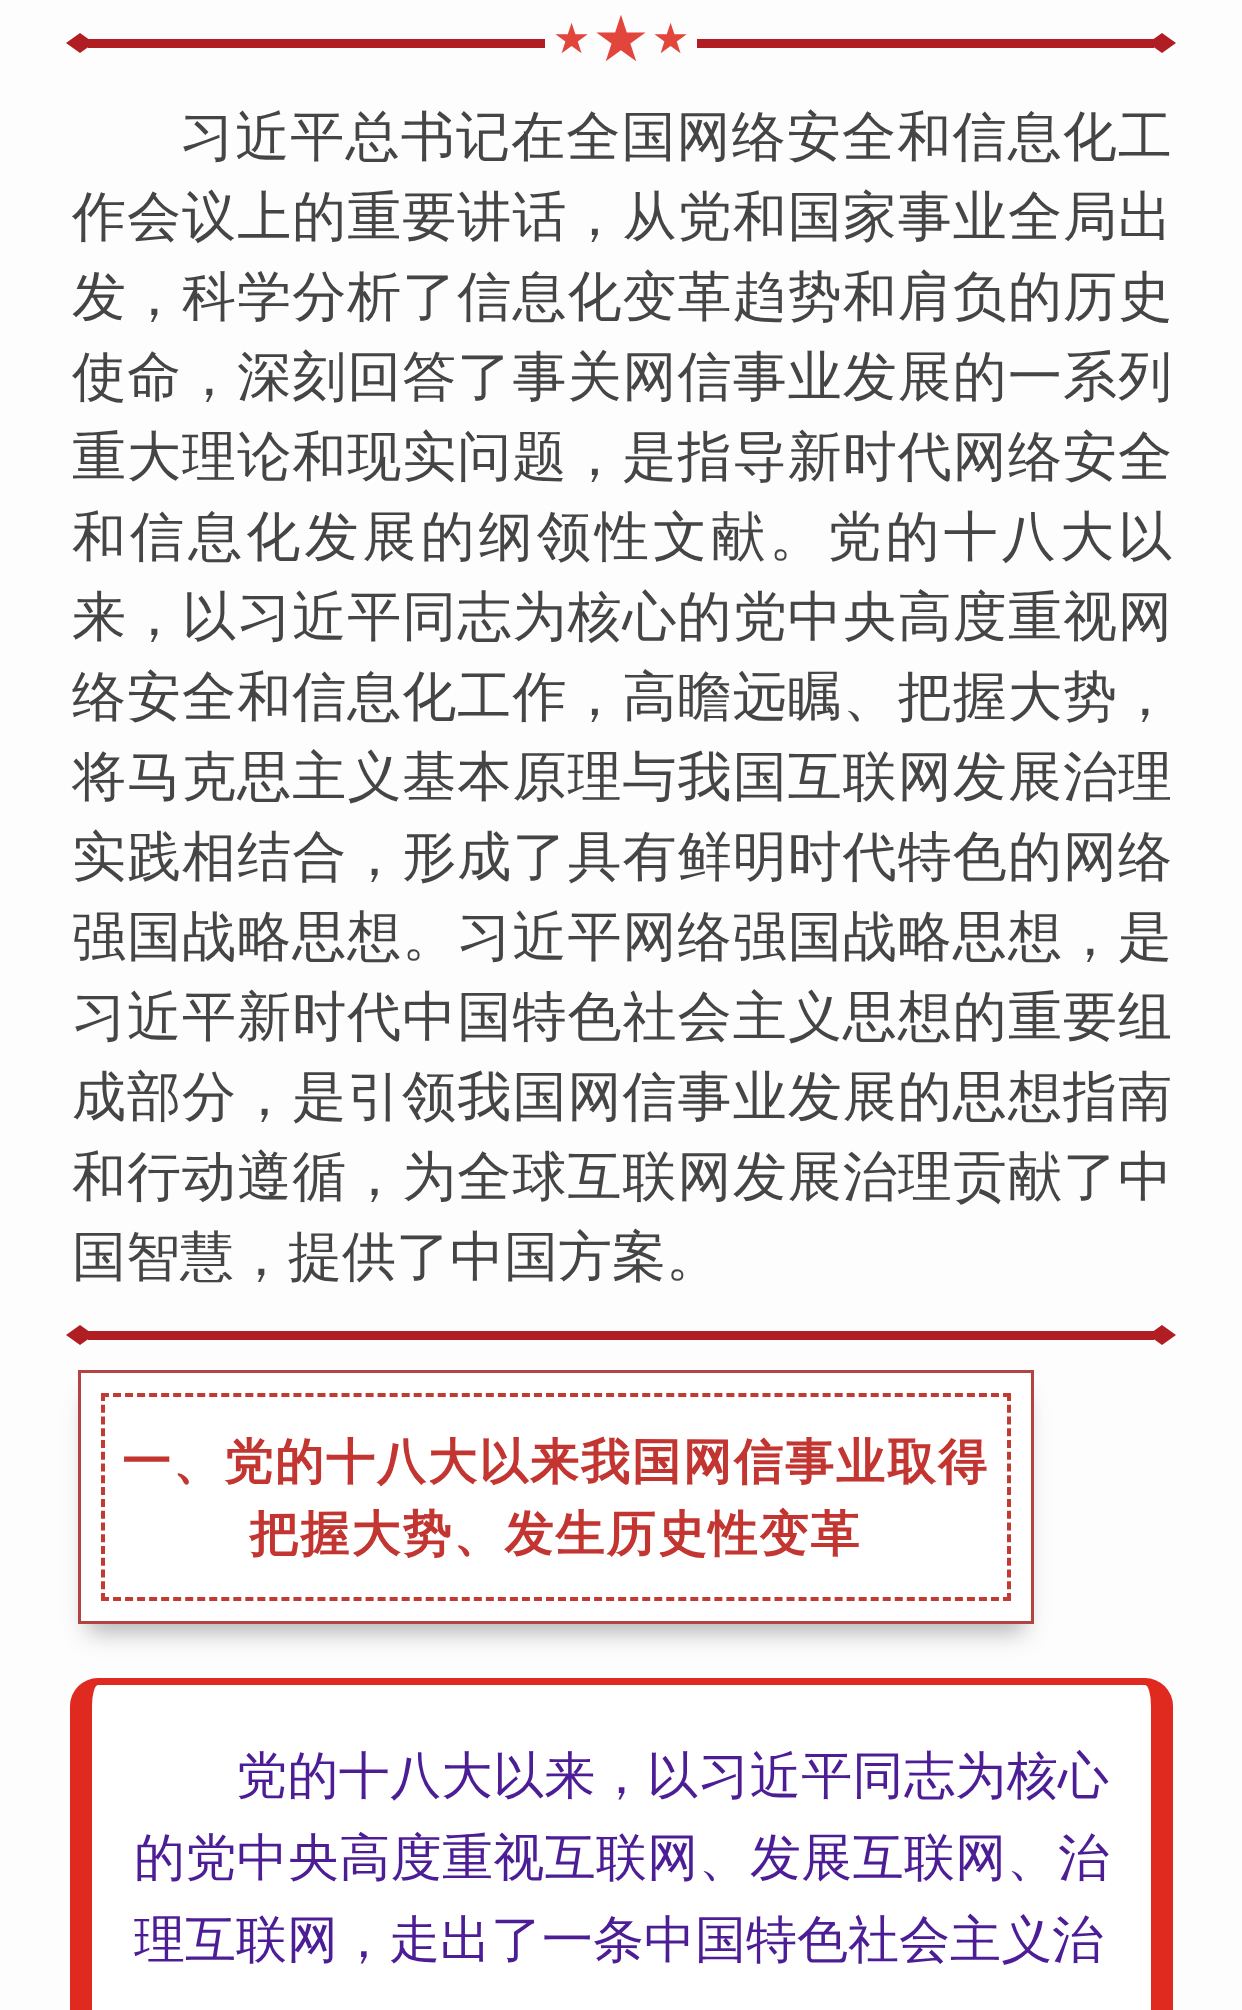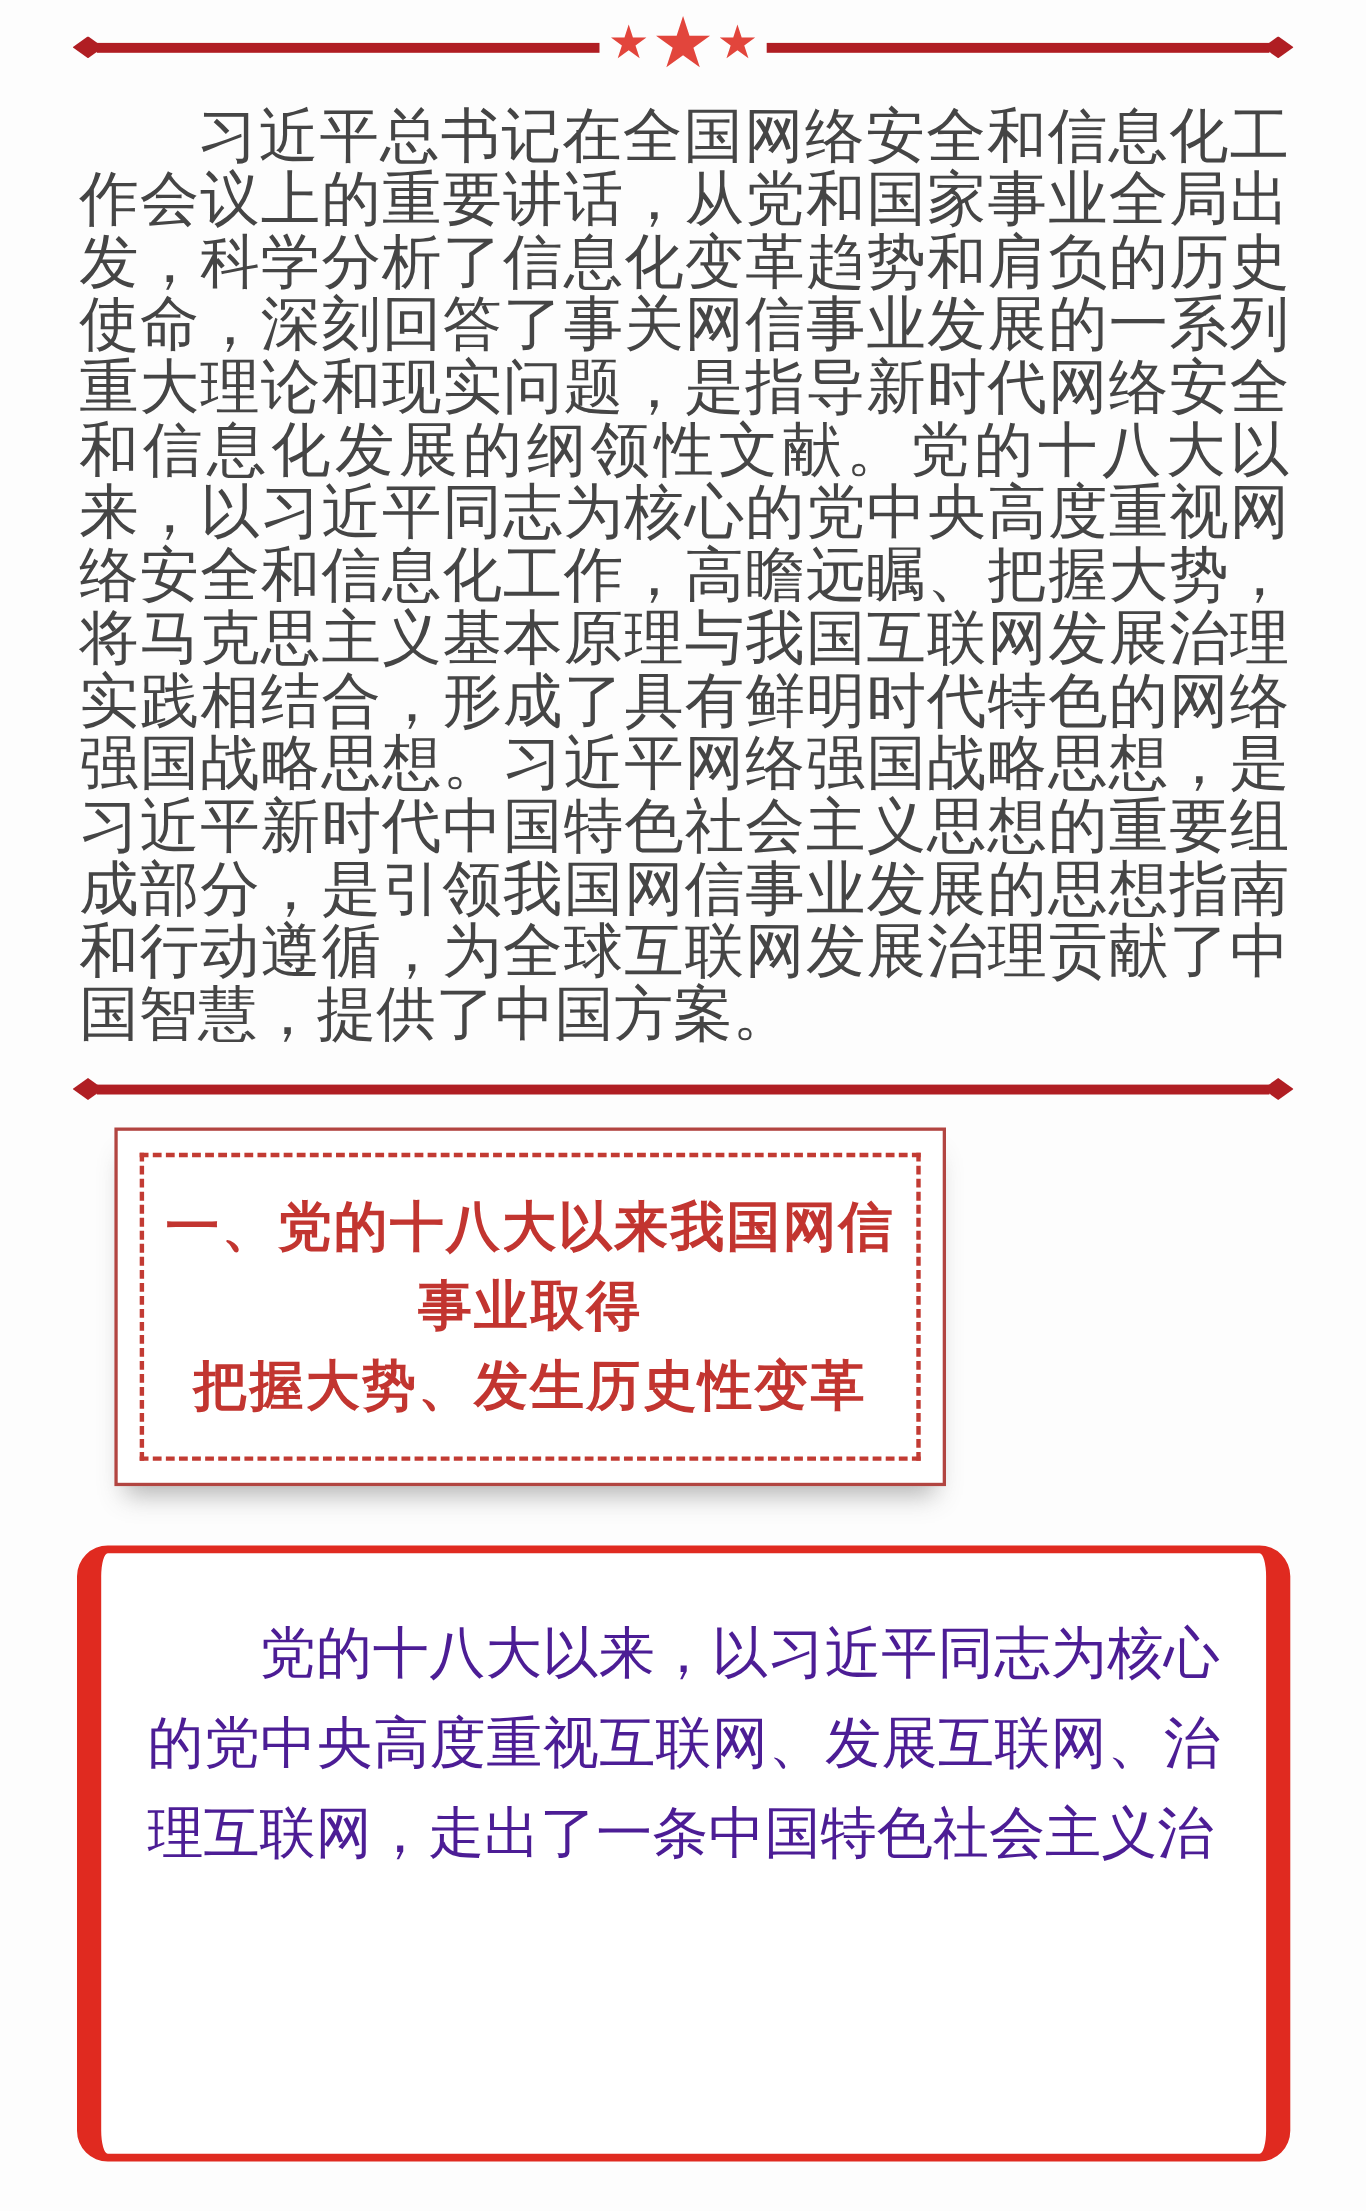--- a/index.html
+++ b/index.html
@@ -27,34 +27,34 @@
     padding:0 8px; gap:2px;
     color:#E2453C; transform:translateY(-4px);
   }
   .star { line-height:1; }
   .star-small { font-size:42px; }
   .star-big   { font-size:64px; }
 
   
   .intro {
     margin:40px 70px 0 72px;
-    font-size:54px; line-height:57px;
+    font-size:54px; line-height:80px;
     color:#454545;
     text-align:justify;
     text-indent:2em;
     letter-spacing:0;
   }
 
   .section-divider { margin-top:26px; }
 
   
   .heading-box {
     box-sizing:border-box;
-    width:756px;
-    margin:22px 0 0 104px;
+    width:956px;
+    margin:22px 0 0 78px;
     background:#FFFFFF;
     border:3px solid #B24541;
     padding:20px;
     box-shadow:0 18px 22px -10px rgba(90,90,90,0.45);
   }
   .heading-inner {
     border:4px dashed #C23B33;
     padding:28px 10px;
     text-align:center;
   }

